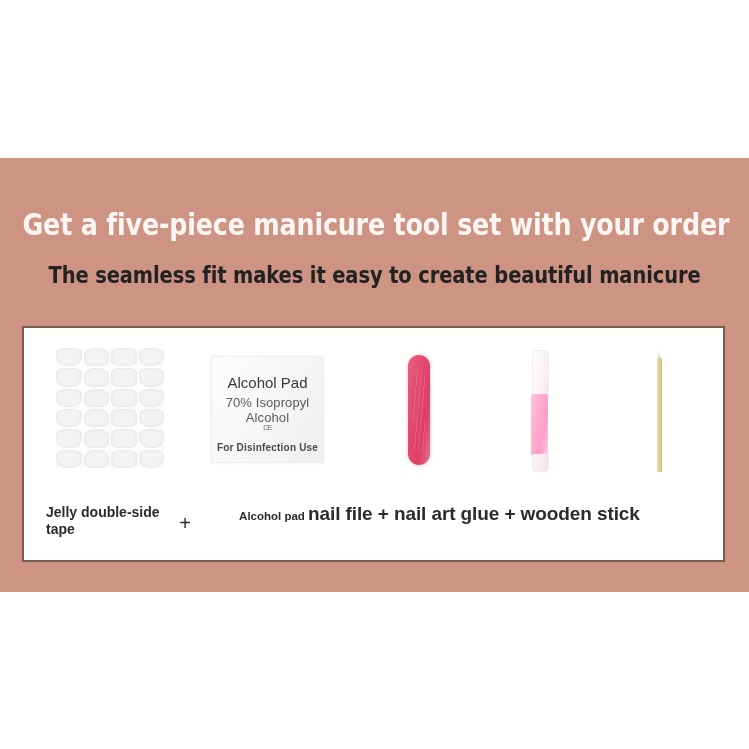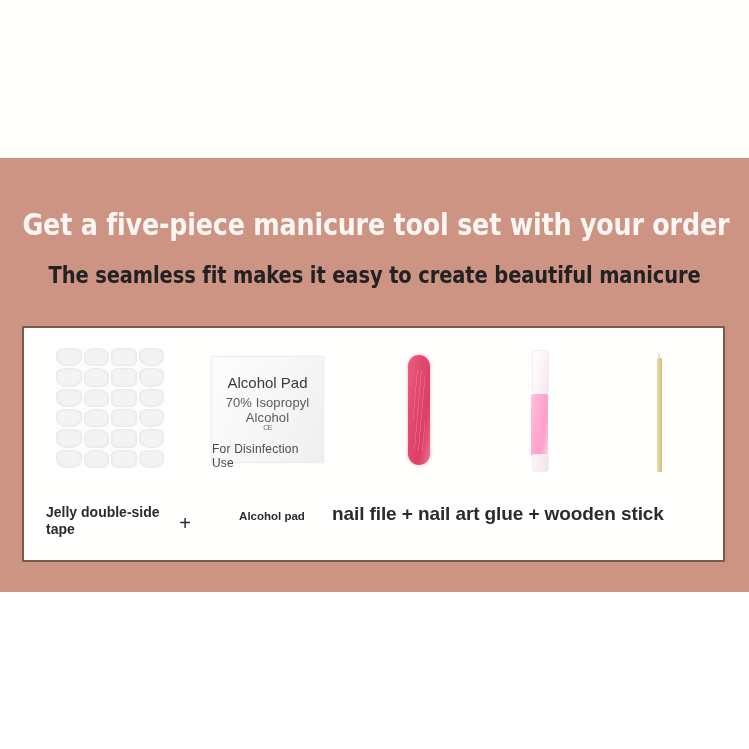--- a/index.html
+++ b/index.html
@@ -189,24 +189,24 @@
     width: 100%;
     text-align: center;
     font-size: 7px;
     color: #666666;
     letter-spacing: -0.5px;
   }
   .pad-use {
     position: absolute;
     left: 0; top: 85px;
     width: 100%;
-    text-align: left;
-    font-size: 12px;
+    text-align: center;
+    font-size: 10px;
     color: #4a4a4a;
-    font-weight: normal;
+    font-weight: bold;
     letter-spacing: 0.2px;
   }
 
   
   .file-wrap {
     left: 340px;
     width: 118px;
   }
   .nail-file {
     position: absolute;
@@ -326,21 +326,21 @@
     color: #2b2b2b;
   }
   .cap-pad {
     left: 180px;
     top: 20px;
     width: 136px;
     text-align: center;
     font-size: 11.5px;
   }
   .cap-right {
-    left: 308px;
+    left: 284px;
     top: 12px;
     width: 390px;
     font-size: 19px;
     line-height: 24px;
     letter-spacing: -0.1px;
     white-space: nowrap;
   }
 </style>
 </head>
 <body>

